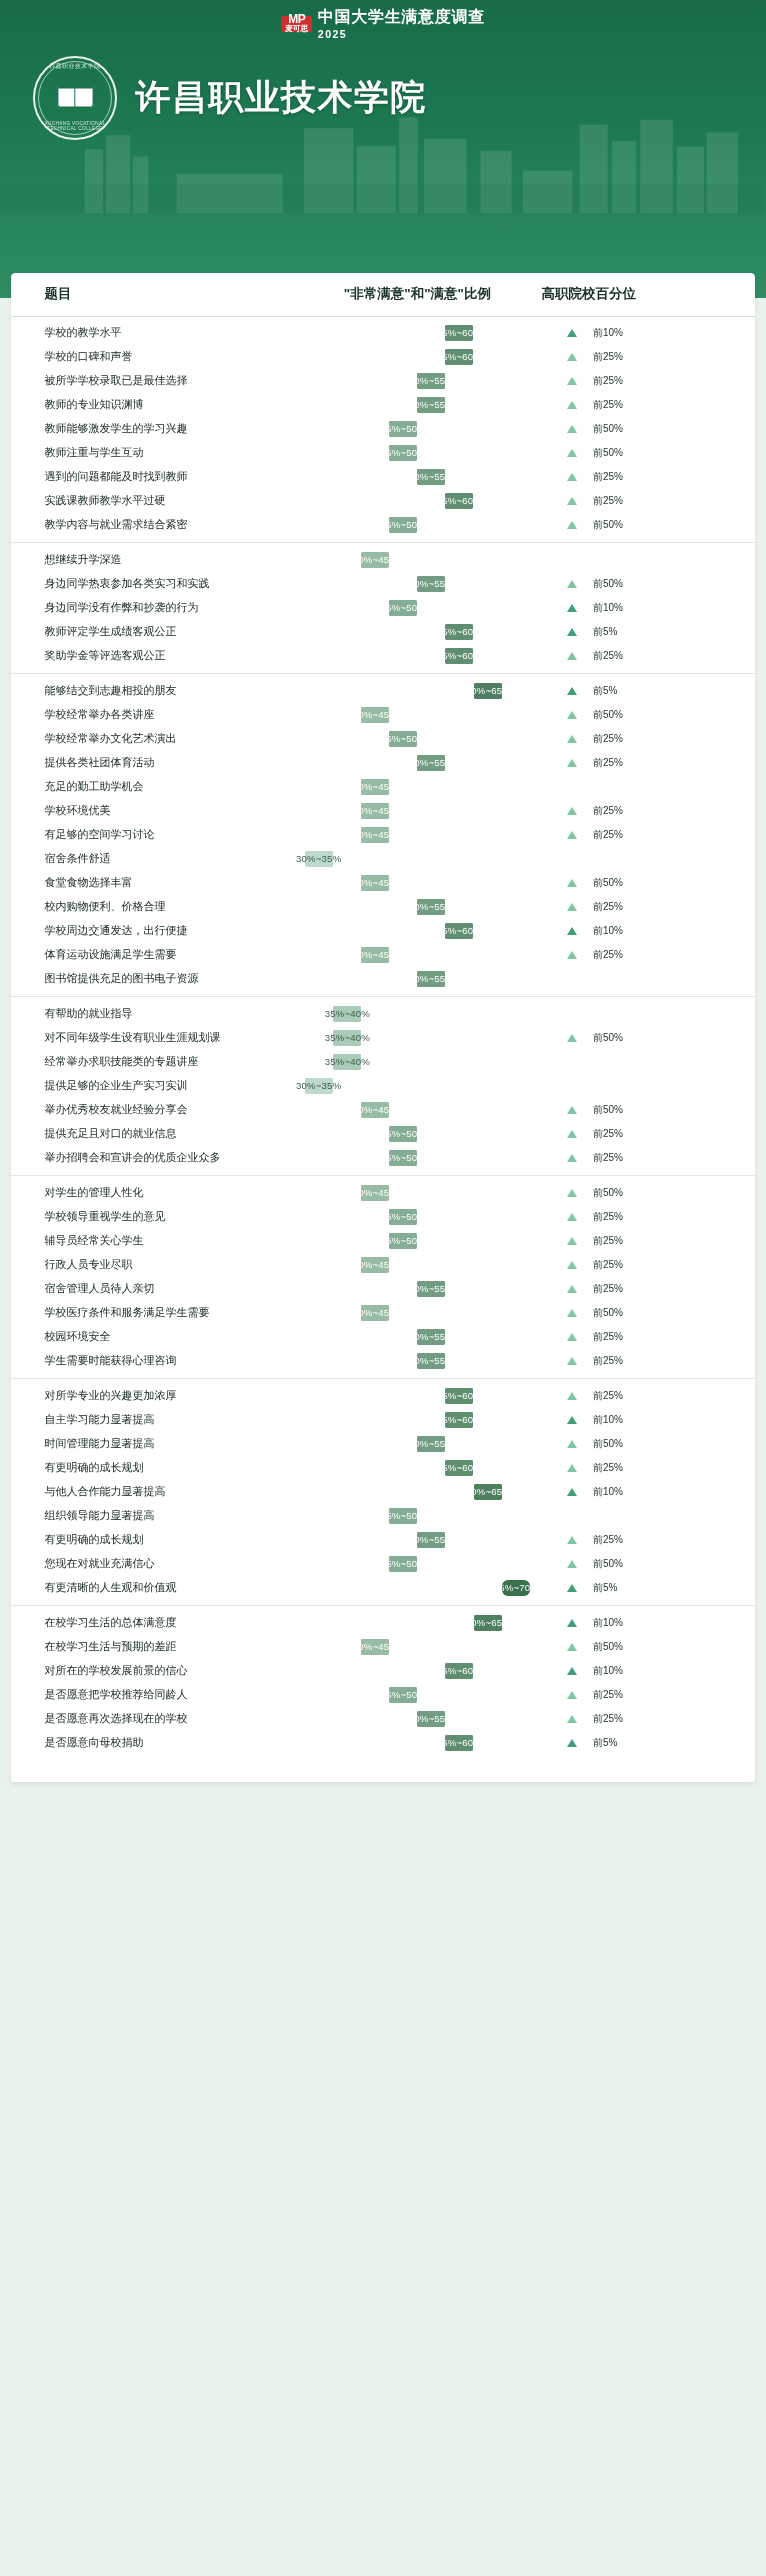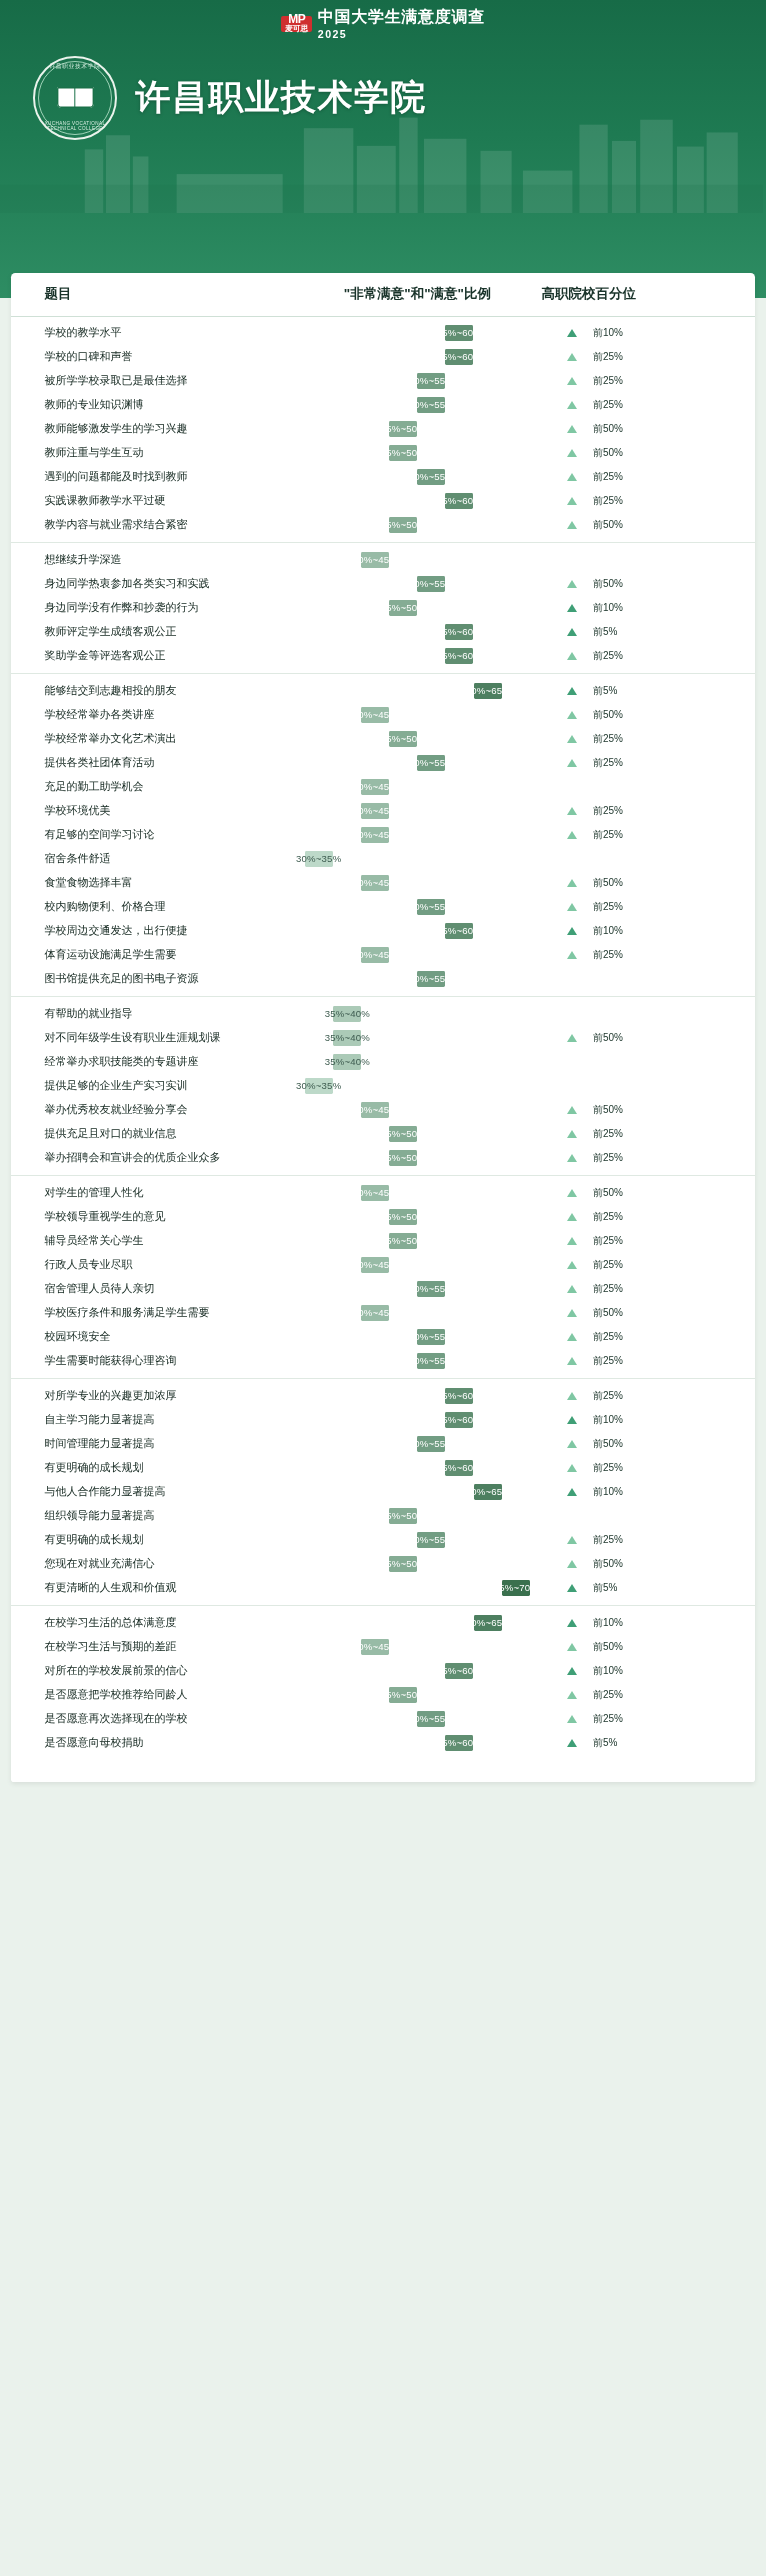--- a/index.html
+++ b/index.html
@@ -746,21 +746,21 @@
               <div class="bar" style="background: rgb(133, 172, 148); left: 96px; width: 28px;">45%~50%</div>
             </div>
             <div class="c-pct">
               <span class="tri"></span>
               <span class="pct-text">前50%</span>
             </div>
           </div>
           <div class="row">
             <div class="c-label">有更清晰的人生观和价值观</div>
             <div class="c-bar">
-              <div class="bar" style="background: rgb(58, 112, 78); left: 209px; width: 28px;">65%~70%</div>
+              <div class="bar" style="background: rgb(58, 112, 78); left: 209px; width: 28px; border-radius: 6px;">65%~70%</div>
             </div>
             <div class="c-pct">
               <span class="tri dark"></span>
               <span class="pct-text">前5%</span>
             </div>
           </div>
         </div>
         <div class="group">
           <div class="row">
             <div class="c-label">在校学习生活的总体满意度</div>

